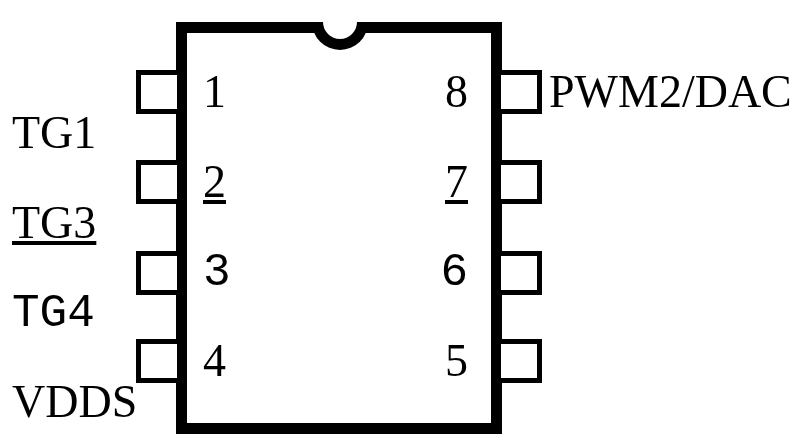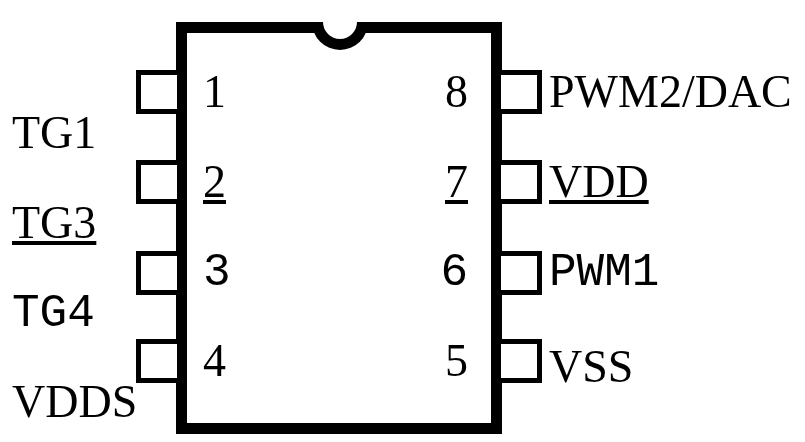--- a/index.html
+++ b/index.html
@@ -99,17 +99,14 @@
   <div class="txt num-left r2">2</div>
   <div class="txt num-left r3">3</div>
   <div class="txt num-left r4">4</div>
 
   <div class="txt num-right r1">8</div>
   <div class="txt num-right r2">7</div>
   <div class="txt num-right r3">6</div>
   <div class="txt num-right r4">5</div>
 
   <div class="txt lbl-right r1">PWM2/DAC</div>
-  <div class="txt lbl-right r2">VDD</div>
-  <div class="txt lbl-right r3">PWM1</div>
-  <div class="txt lbl-right nudge-down">VSS</div>
 
 </div>
 
 </body></html>

